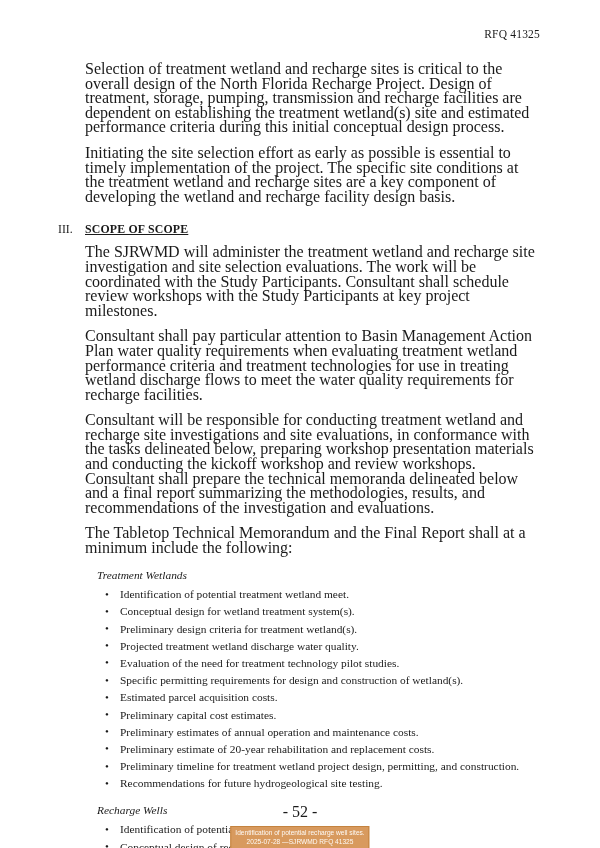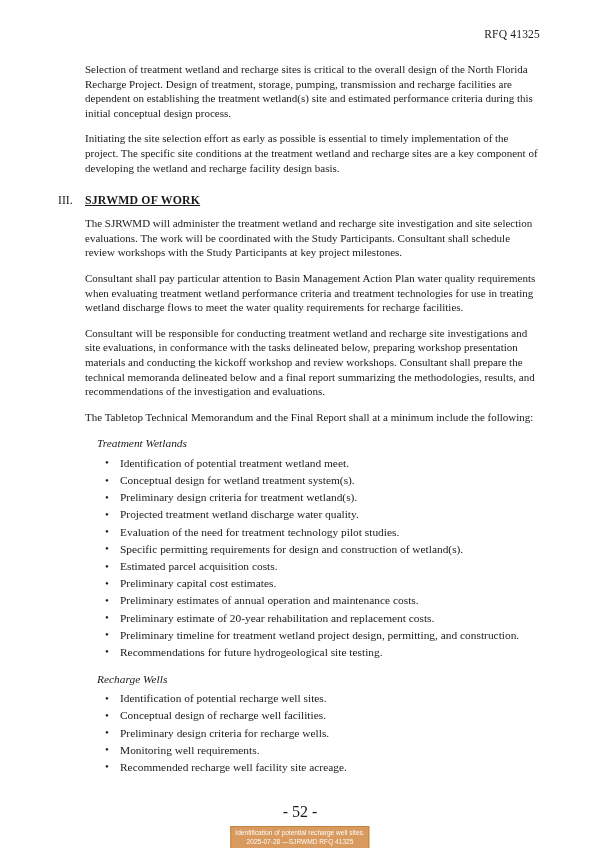--- a/index.html
+++ b/index.html
@@ -30,21 +30,21 @@
   
   .content {
     position: absolute;
     left: 85px;
     top: 62px;
     width: 455px;
   }
 
   p.para {
     margin: 0 0 11px 0;
-    font-size: 11px;
+    font-size: 16px;
     line-height: 14.6px;
     text-align: left;
   }
 
   
   .section-heading {
     position: relative;
     margin: 18px 0 8px -27px;
     font-size: 11.8px;
     line-height: 15px;
@@ -131,21 +131,21 @@
 
   <div class="doc-header">RFQ 41325</div>
 
   <div class="content">
 
     <p class="para">Selection of treatment wetland and recharge sites is critical to the overall design of the North Florida Recharge Project. Design of treatment, storage, pumping, transmission and recharge facilities are dependent on establishing the treatment wetland(s) site and estimated performance criteria during this initial conceptual design process.</p>
     <p class="para">Initiating the site selection effort as early as possible is essential to timely implementation of the project. The specific site conditions at the treatment wetland and recharge sites are a key component of developing the wetland and recharge facility design basis.</p>
 
     <div class="section-heading">
       <span class="section-num">III.</span>
-      <span class="section-title">SJRWMD OF WORK</span>
+      <span class="section-title">SCOPE OF SCOPE</span>
     </div>
 
     <p class="para">The SJRWMD will administer the treatment wetland and recharge site investigation and site selection evaluations. The work will be coordinated with the Study Participants. Consultant shall schedule review workshops with the Study Participants at key project milestones.</p>
     <p class="para">Consultant shall pay particular attention to Basin Management Action Plan water quality requirements when evaluating treatment wetland performance criteria and treatment technologies for use in treating wetland discharge flows to meet the water quality requirements for recharge facilities.</p>
     <p class="para">Consultant will be responsible for conducting treatment wetland and recharge site investigations and site evaluations, in conformance with the tasks delineated below, preparing workshop presentation materials and conducting the kickoff workshop and review workshops. Consultant shall prepare the technical memoranda delineated below and a final report summarizing the methodologies, results, and recommendations of the investigation and evaluations.</p>
     <p class="para">The Tabletop Technical Memorandum and the Final Report shall at a minimum include the following:</p>
 
     <div class="sub-heading">Treatment Wetlands</div>
     <ul class="bullets">
       <li>Identification of potential treatment wetland meet.</li>

